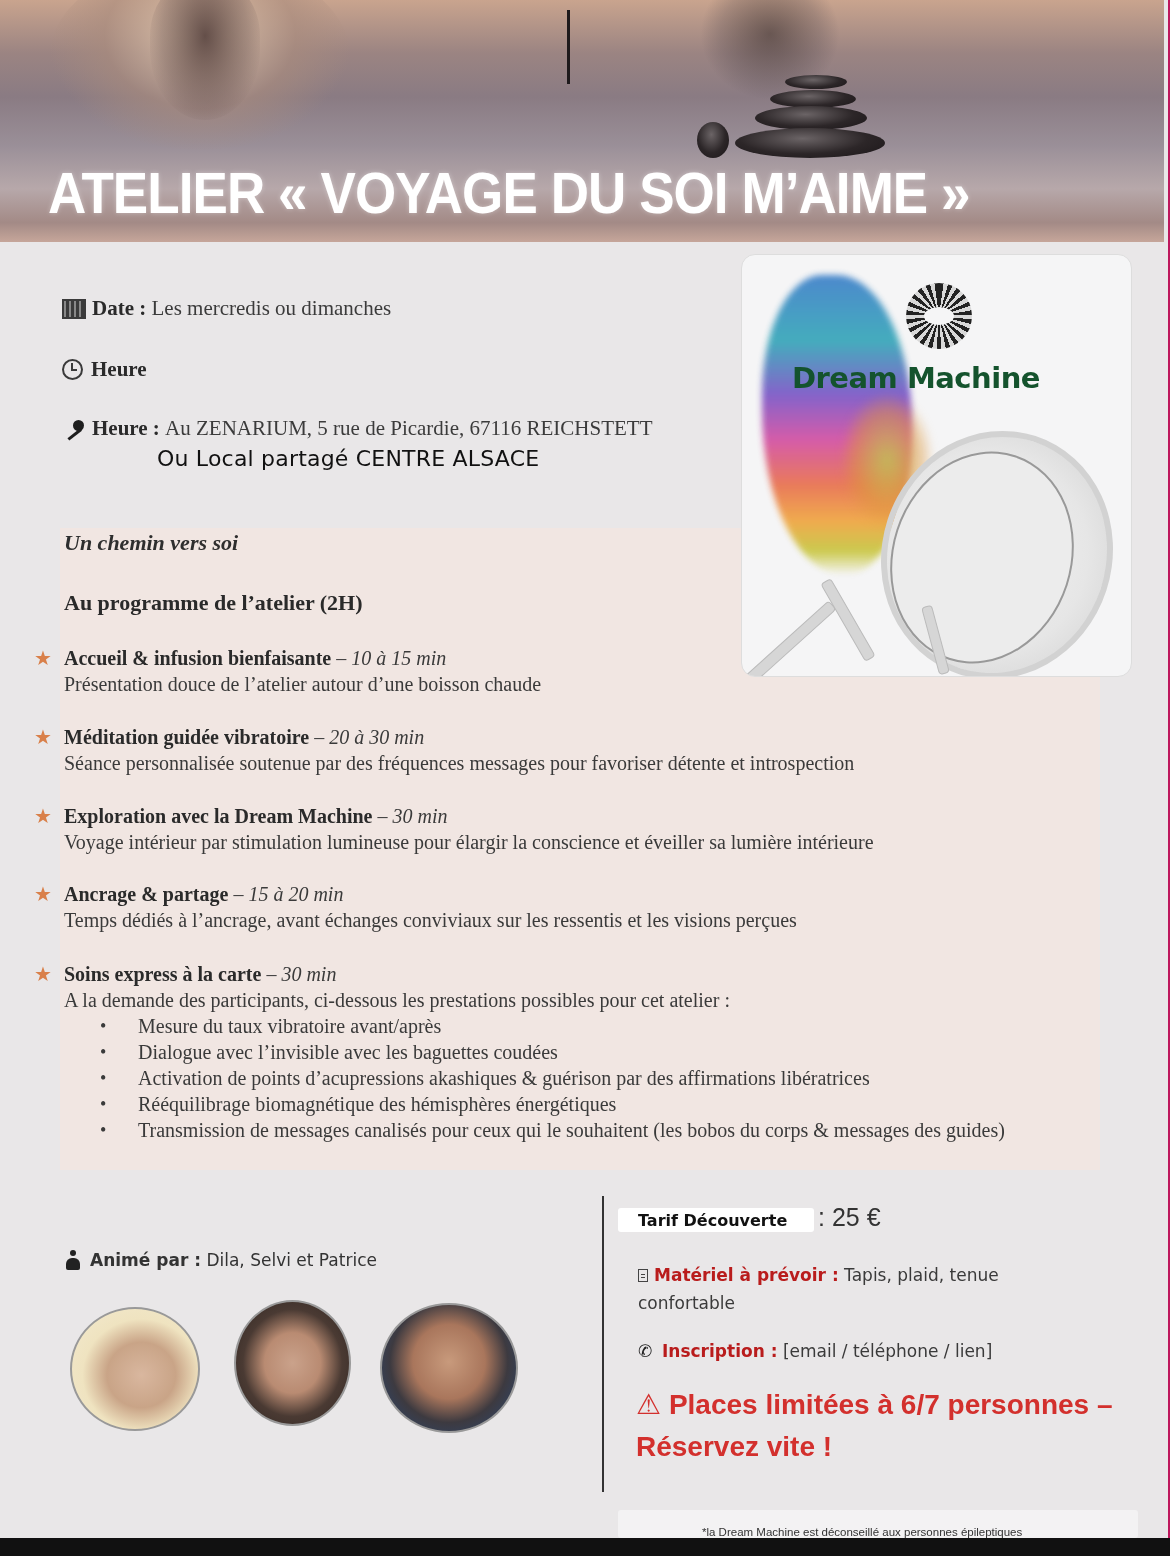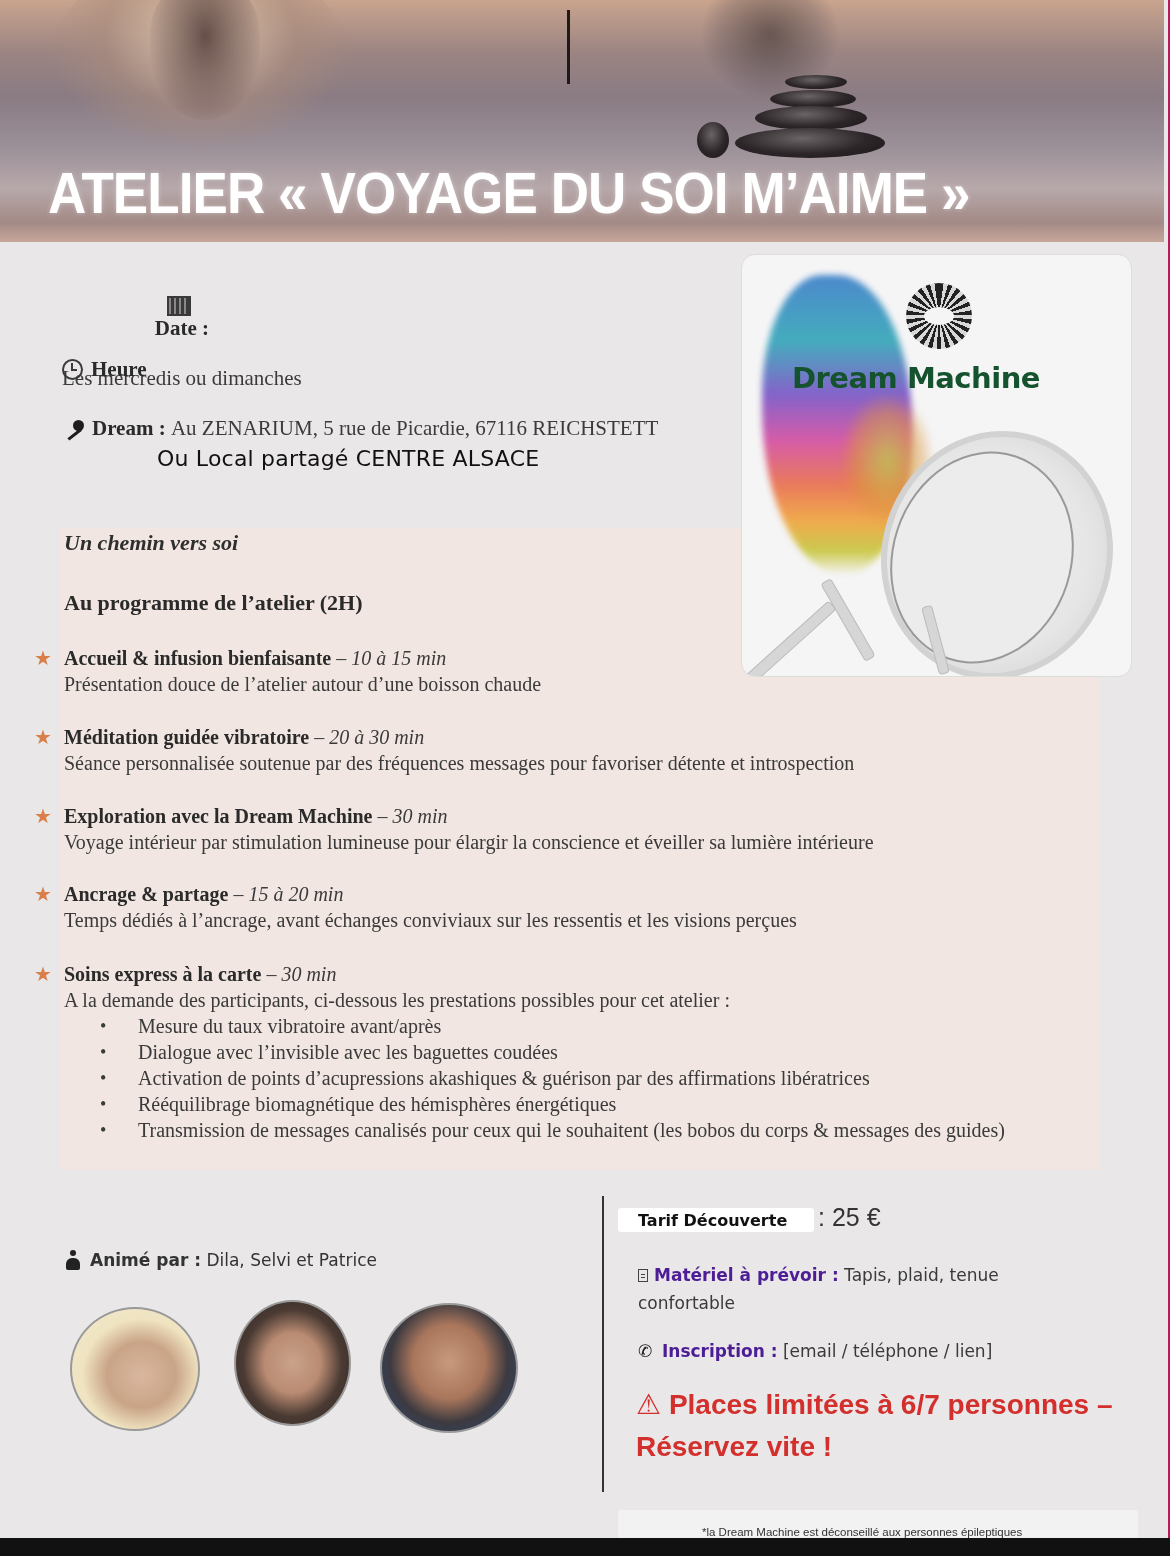--- a/index.html
+++ b/index.html
@@ -78,21 +78,21 @@
   .av2 { left: 234px; top: 1300px; width: 117px; height: 126px; background: radial-gradient(ellipse at 50% 50%, #caa28b 0%, #b98b72 35%, #4a3a33 62%, #2e2420 100%); }
   .av3 { left: 380px; top: 1303px; width: 138px; height: 130px; background: radial-gradient(ellipse at 50% 45%, #c89a7c 0%, #a9765c 38%, #3d3a40 62%, #284a7a 100%); }
 
   .vline { position: absolute; left: 602px; top: 1196px; width: 2px; height: 296px; background: #333; }
 
   
   .tarif-box { position: absolute; left: 618px; top: 1208px; width: 196px; height: 24px; background: #fff; border-radius: 3px;
     font-family: "DejaVu Sans", sans-serif; font-weight: bold; font-size: 16px; color: #111; display: flex; align-items: center; padding-left: 20px; }
   .tarif-price { position: absolute; left: 818px; top: 1203px; font-family: "Liberation Sans", sans-serif; font-size: 25px; color: #333; }
   .right-text { position: absolute; left: 638px; font-family: "DejaVu Sans", sans-serif; font-size: 17px; color: #3a3a3a; line-height: 28px; width: 420px; }
-  .right-text b { color: #4c1d95; }
+  .right-text b { color: #b91c1c; }
   .icon-sq { display: inline-block; width: 10px; height: 13px; border: 1px solid #444; margin-right: 6px; vertical-align: -1px; position: relative; }
   .icon-sq::after { content: ""; position: absolute; left: 2px; top: 4px; width: 4px; height: 1px; background: #444; box-shadow: 0 3px 0 #444; }
   .icon-phone { display: inline-block; width: 14px; margin-right: 10px; font-weight: bold; color: #222; }
   .warning { position: absolute; left: 636px; top: 1384px; font-family: "Liberation Sans", sans-serif; font-weight: bold; font-size: 28px; color: #d3302d; line-height: 42px; width: 520px; }
   .footnote-box { position: absolute; left: 618px; top: 1510px; width: 520px; height: 28px; background: #f3f2f3; border-radius: 3px; }
   .footnote { position: absolute; left: 702px; top: 1550px; transform: translateY(-100%); font-family: "Liberation Sans", sans-serif; font-size: 11.5px; color: #333; top: 1538px; }
   .bottom-bar { position: absolute; left: 0; top: 1538px; width: 1170px; height: 18px; background: #111; }
 </style>
 </head>
 <body>
@@ -105,31 +105,31 @@
     <div class="divider"></div>
     <div class="tree"></div>
     <div class="stone" style="left:697px;top:122px;width:32px;height:36px;"></div>
     <div class="stone" style="left:785px;top:75px;width:62px;height:14px;"></div>
     <div class="stone" style="left:770px;top:90px;width:86px;height:18px;"></div>
     <div class="stone" style="left:755px;top:106px;width:112px;height:24px;"></div>
     <div class="stone" style="left:735px;top:128px;width:150px;height:30px;"></div>
     <div class="title">ATELIER « VOYAGE DU SOI M’AIME »</div>
   </div>
 
-  <div class="info-row" style="top:296px;flex-direction:column;">
+  <div class="info-row" style="top:296px;">
     <span class="icon-cal"></span>
     <b>Date :</b>&nbsp;<span>Les mercredis ou dimanches</span>
   </div>
   <div class="info-row" style="top:357px;">
     <span class="icon-clock"></span>
     <b>Heure</b>
   </div>
   <div class="info-row" style="top:416px;">
     <span class="icon-pin"></span>
-    <b>Dream :</b>&nbsp;<span>Au ZENARIUM, 5 rue de Picardie, 67116 REICHSTETT</span>
+    <b>Heure :</b>&nbsp;<span>Au ZENARIUM, 5 rue de Picardie, 67116 REICHSTETT</span>
   </div>
   <div class="local-alt">Ou Local partagé CENTRE ALSACE</div>
 
   <div class="program-bg"></div>
 
   <div class="dm-card">
     <div class="dm-smoke"></div>
     <div class="dm-smoke2"></div>
     <div class="dm-logo"></div>
     <div class="dm-dish"></div>

